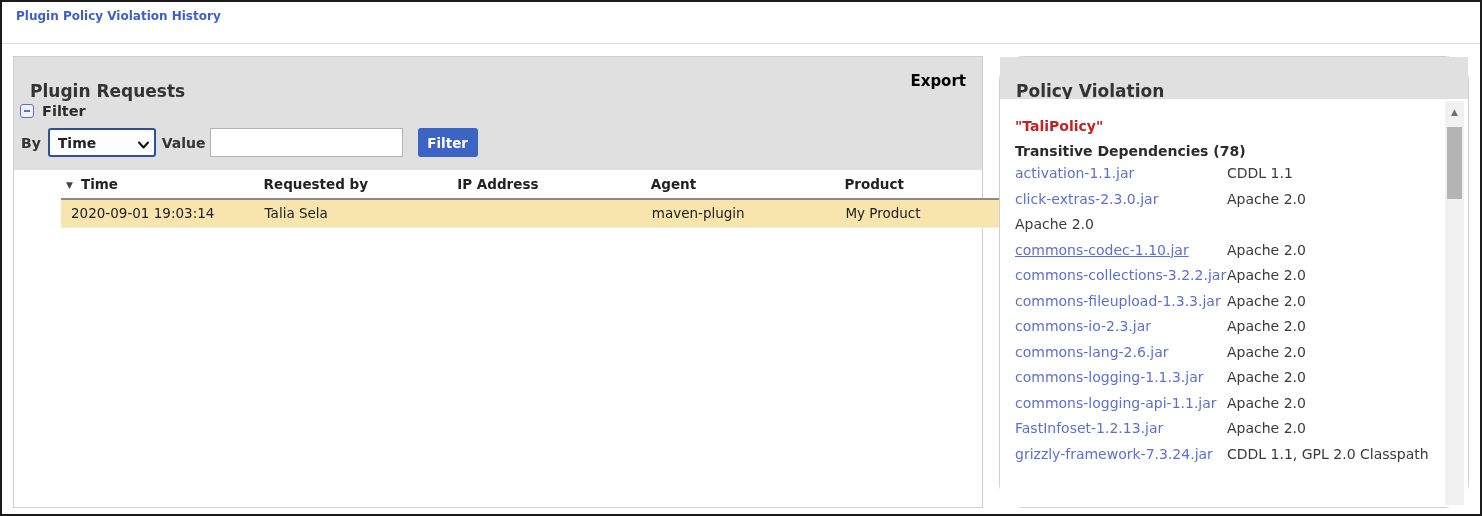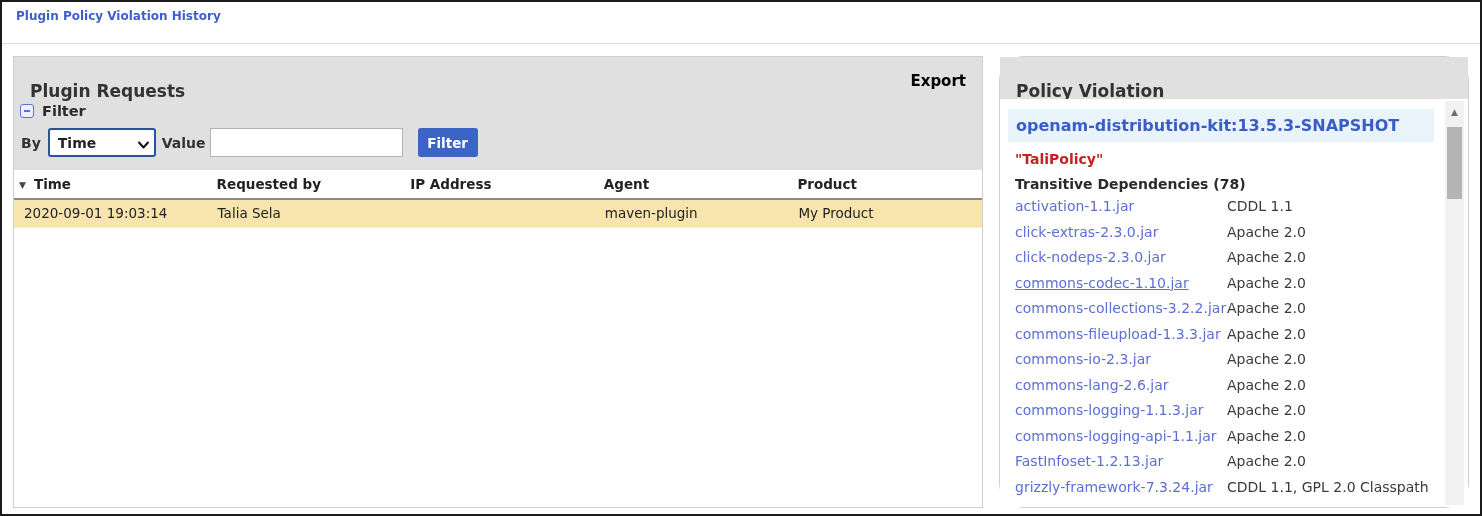--- a/index.html
+++ b/index.html
@@ -151,20 +151,21 @@
     font-size: 13.5px;
     font-weight: bold;
     cursor: pointer;
   }
   
   .table-wrap { background: #fff; }
   table.req-table {
     width: 100%;
     border-collapse: collapse;
     table-layout: fixed;
+    margin-left: 47px;
   }
   .req-table th {
     text-align: left;
     font-size: 13.5px;
     font-weight: 600;
     color: #222;
     height: 29px;
     padding: 0 0 0 9px;
     border-bottom: 2px solid #8a8a8a;
     white-space: nowrap;
@@ -320,34 +321,32 @@
     </div>
   </div>
 
   <div class="panel right-panel">
     <div class="panel-head">
       <span class="panel-title">Policy Violation</span>
     </div>
 
     <div class="pv-content">
       <div class="pv-inner">
-        <div class="artifact-row">openam-distribution-kit:13.5.3-SNAPSHOT</div>
         <div class="policy-name">"TaliPolicy"</div>
         <div class="deps-heading">Transitive Dependencies (78)</div>
 
         <div class="dep-row">
           <a class="dep-jar">activation-1.1.jar</a>
           <span class="dep-license">CDDL 1.1</span>
         </div>
         <div class="dep-row">
           <a class="dep-jar">click-extras-2.3.0.jar</a>
           <span class="dep-license">Apache 2.0</span>
         </div>
         <div class="dep-row">
-          <a class="dep-jar">click-nodeps-2.3.0.jar</a>
           <span class="dep-license">Apache 2.0</span>
         </div>
         <div class="dep-row">
           <a class="dep-jar hovered">commons-codec-1.10.jar</a>
           <span class="dep-license">Apache 2.0</span>
         </div>
         <div class="dep-row">
           <a class="dep-jar">commons-collections-3.2.2.jar</a>
           <span class="dep-license">Apache 2.0</span>
         </div>

